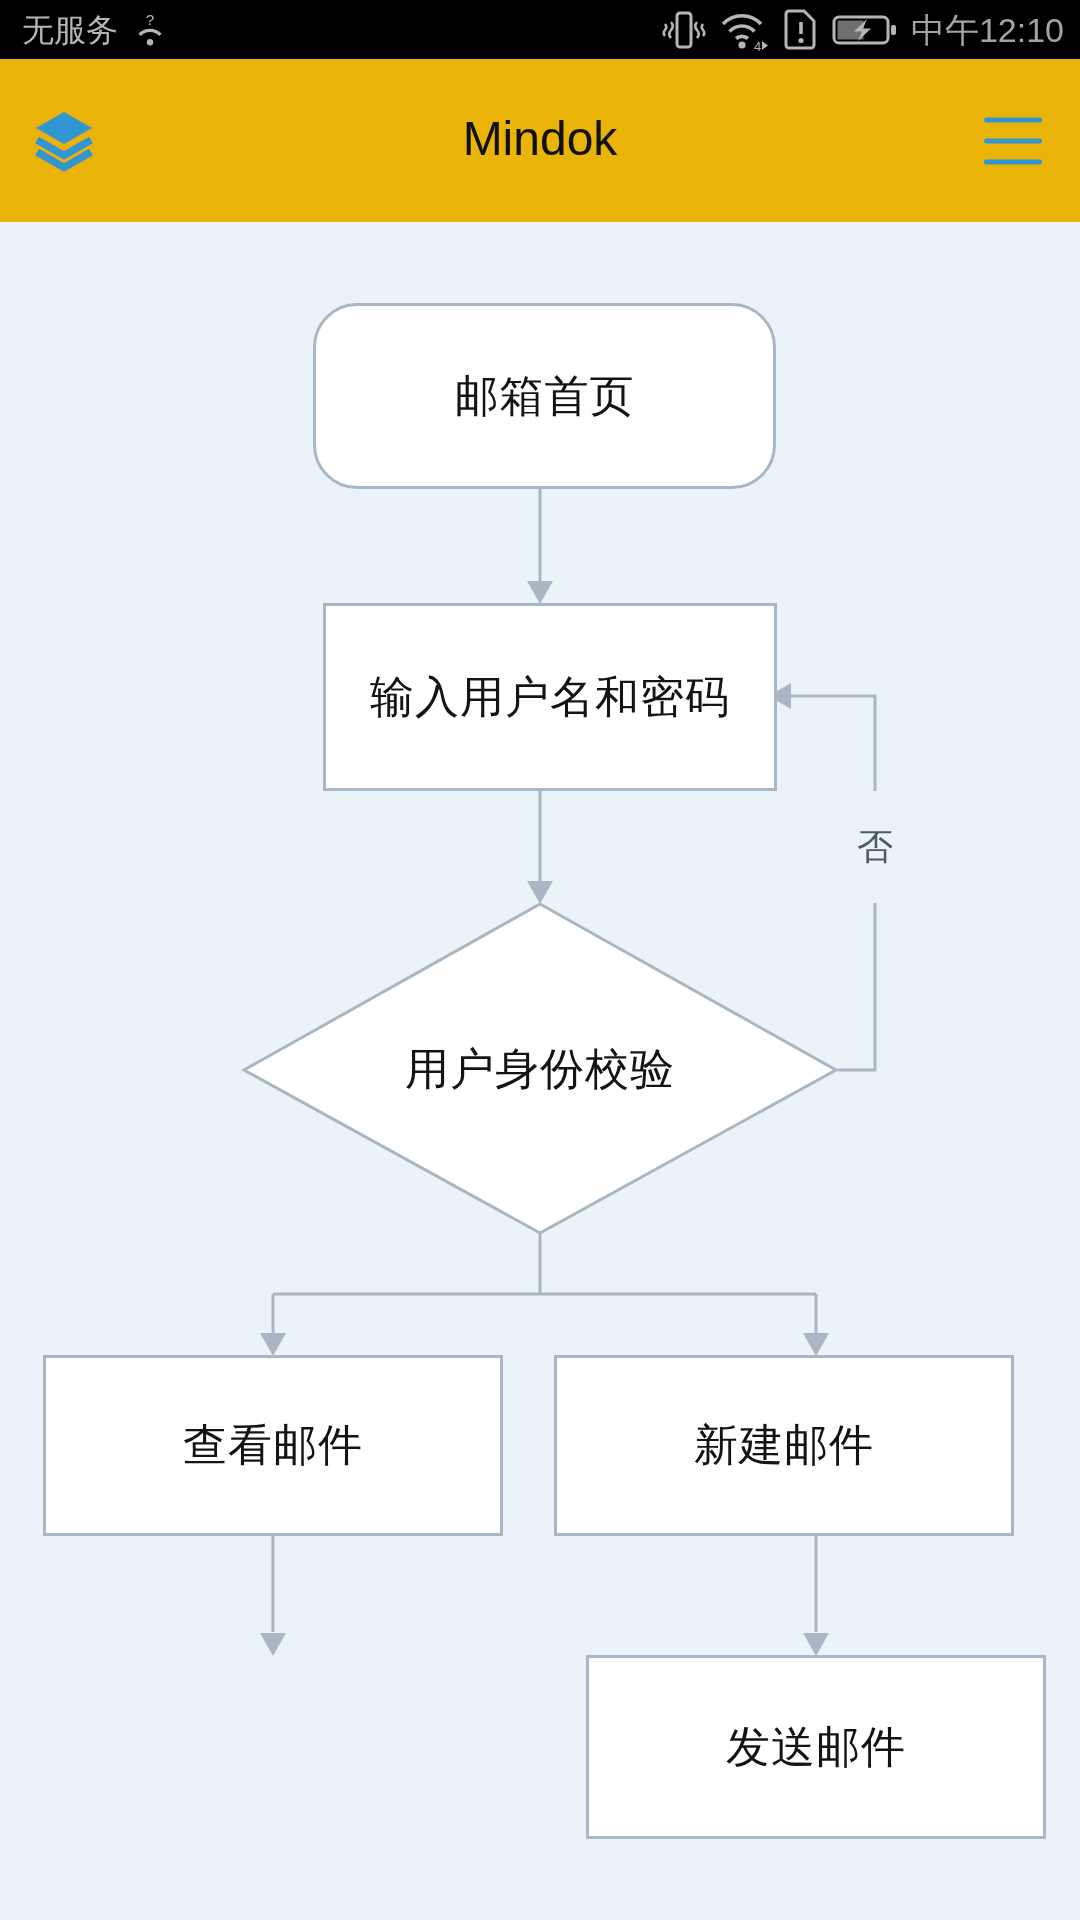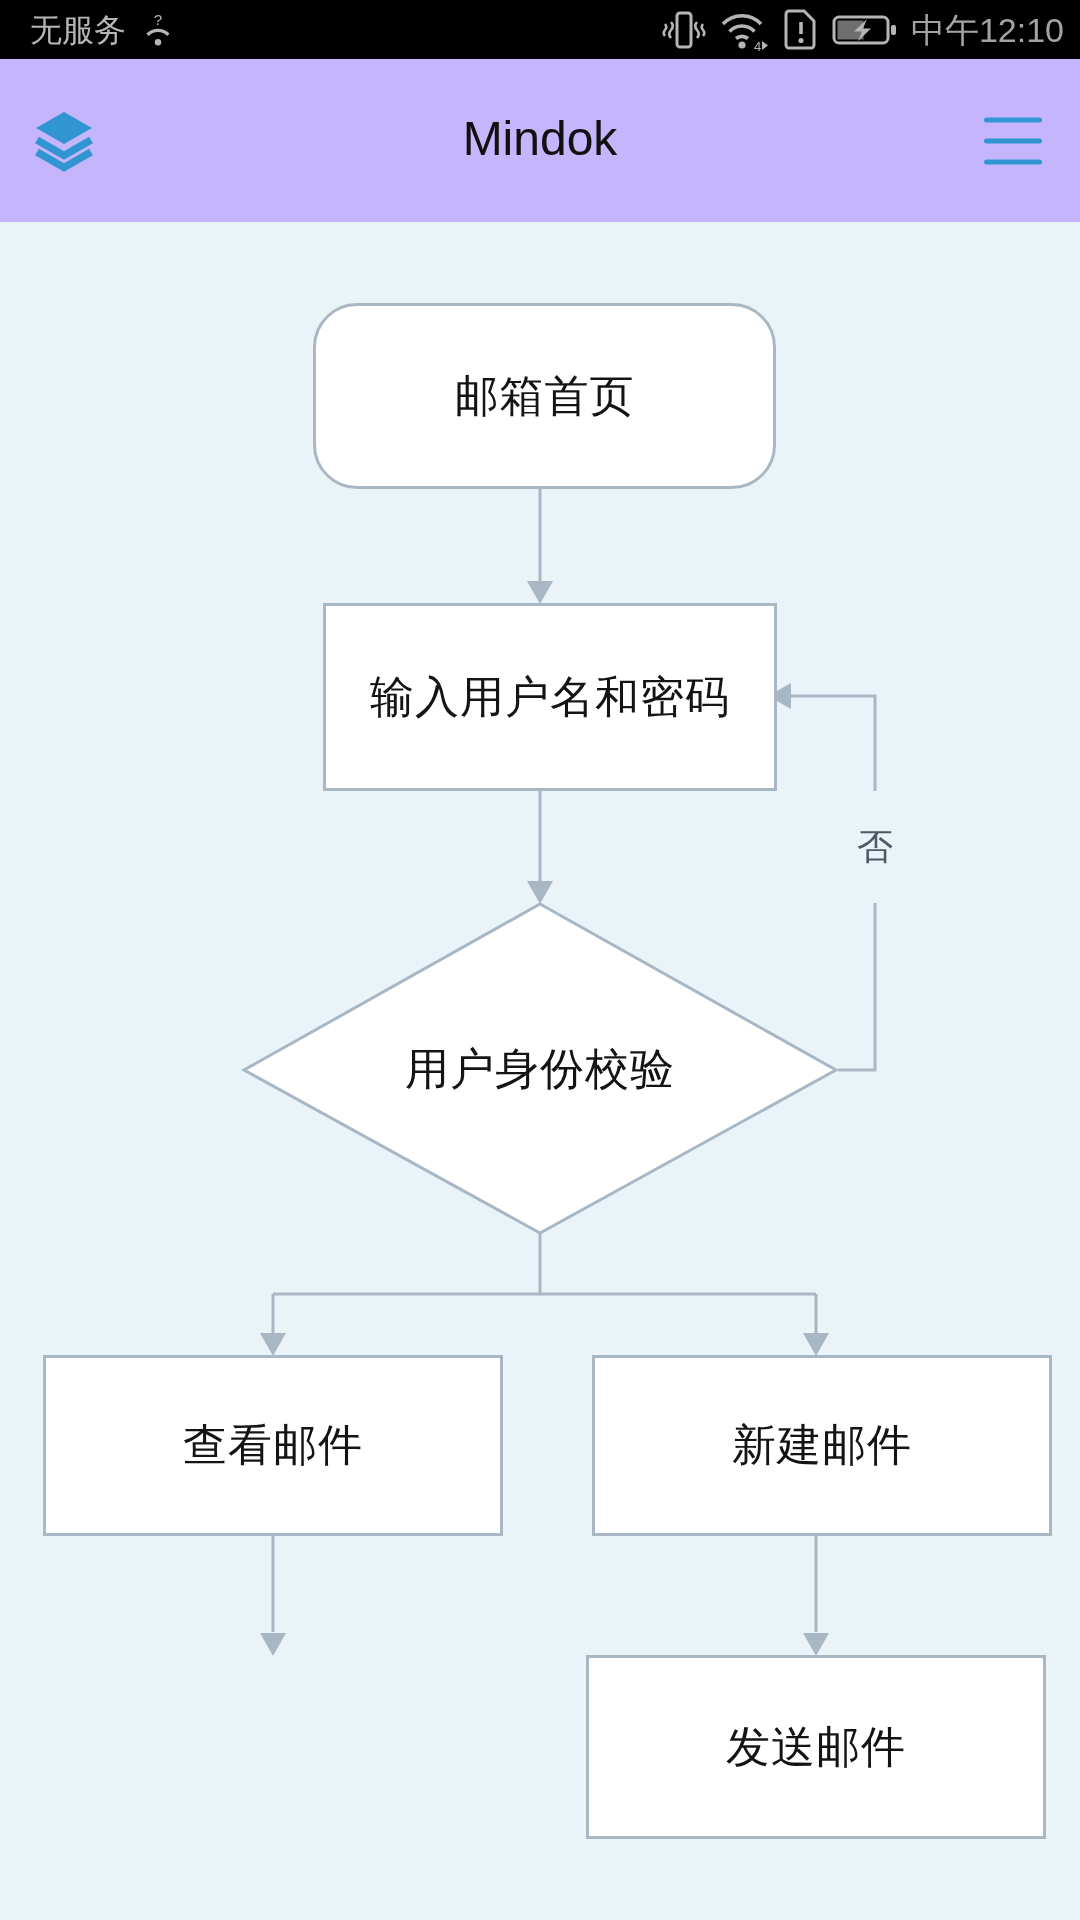--- a/index.html
+++ b/index.html
@@ -2,45 +2,45 @@
 <html><head>
 <meta charset="utf-8">
 <style>
   html,body{margin:0;padding:0;background:#cfd8dc;}
   *{box-sizing:border-box;}
   body{font-family:"Liberation Sans","DejaVu Sans",sans-serif;}
   .screen{position:relative;width:1080px;height:1920px;margin:0 auto;background:#eaf4f8;overflow:hidden;}
 
   
   .status-bar{position:absolute;left:0;top:0;width:1080px;height:59px;background:#000;
-    display:flex;align-items:center;justify-content:space-between;padding:0 16px 0 30px;}
+    display:flex;align-items:center;justify-content:space-between;padding:0 16px 0 22px;}
   .sb-left,.sb-right{display:flex;align-items:center;gap:13px;}
   .sb-text{color:#b5b5b5;font-size:32px;line-height:1;}
   .sb-time{color:#a3a3a3;font-size:34px;line-height:1;}
   .sb-icon{display:block;}
 
   
-  .header{position:absolute;left:0;top:59px;width:1080px;height:163px;background:#c4b5fd;}
+  .header{position:absolute;left:0;top:59px;width:1080px;height:163px;background:#eab308;}
   .app-logo{position:absolute;left:32px;top:50%;transform:translateY(-50%);}
   .app-title{position:absolute;left:0;right:0;top:50%;transform:translateY(-54%);
     text-align:center;font-size:48px;color:#111;}
   .hamburger{position:absolute;right:38px;top:50%;transform:translateY(-50%);
     width:58px;display:flex;flex-direction:column;gap:16px;cursor:pointer;}
   .hamburger .bar{height:5px;border-radius:3px;background:#3195d2;}
 
   
   .connectors{position:absolute;left:0;top:0;width:1080px;height:1920px;}
   .node{position:absolute;background:#fff;border:3px solid #a9b6c4;
     display:flex;align-items:center;justify-content:center;
     font-size:44px;color:#141414;letter-spacing:1px;}
   .node.rounded{border-radius:44px;}
   .node-start {left:313px;top:303px;width:463px;height:186px;}
   .node-input {left:313px;top:603px;width:454px;height:188px;margin-left:10px;}
   .node-view  {left:43px; top:1355px;width:460px;height:181px;}
-  .node-create{left:592px;top:1355px;width:460px;height:181px;}
+  .node-create{left:554px;top:1355px;width:460px;height:181px;}
   .node-reply {left:43px; top:1655px;width:460px;height:184px;}
   .node-send  {left:586px;top:1655px;width:460px;height:184px;}
   .diamond-label{position:absolute;left:330px;top:1040px;width:420px;height:56px;
     display:flex;align-items:flex-start;justify-content:center;
     font-size:44px;color:#141414;letter-spacing:1px;}
   .edge-label-no{position:absolute;left:846px;top:791px;width:58px;height:112px;
     background:#eaf4f8;display:flex;align-items:center;justify-content:center;
     font-size:36px;color:#4e5a63;}
 </style>
 </head>

